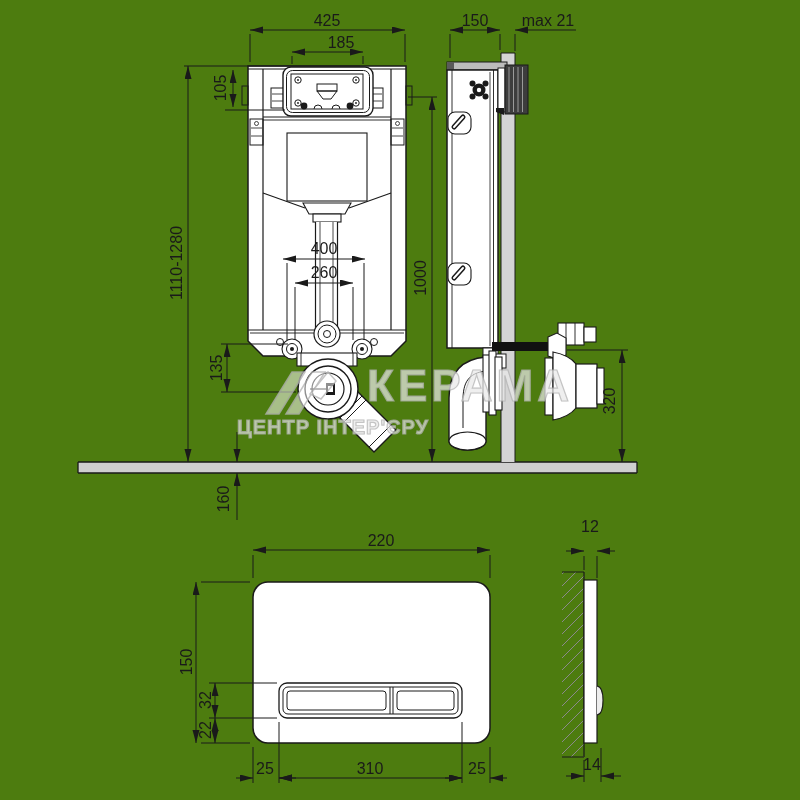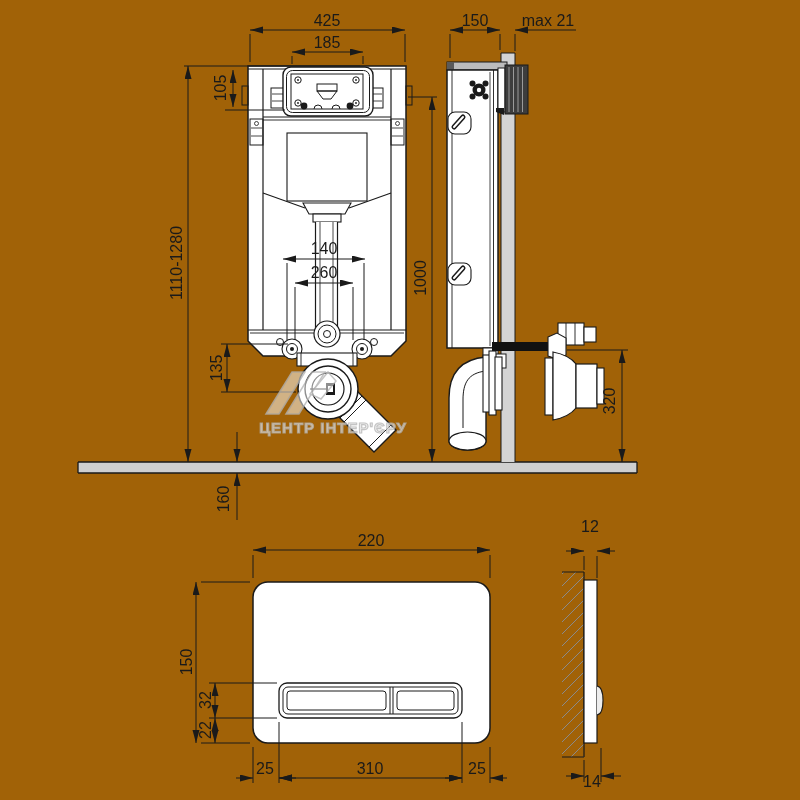--- a/index.html
+++ b/index.html
@@ -1,30 +1,30 @@
 <!DOCTYPE html>
 <html><head>
 <meta charset="utf-8">
 <style>
   html,body{margin:0;padding:0;background:#ffffff;}
-  #stage{position:relative;width:800px;height:800px;background:#a16207;overflow:hidden;
+  #stage{position:relative;width:800px;height:800px;background:#4d7c0f;overflow:hidden;
          font-family:"Liberation Sans",sans-serif;}
   svg{position:absolute;left:0;top:0;}
   .labels{position:absolute;inset:0;pointer-events:none;}
   .dim{position:absolute;font-size:16px;color:#1a1a1a;white-space:nowrap;
        transform:translate(-50%,-50%);line-height:1;}
   .dim.rot{transform:translate(-50%,-50%) rotate(-90deg);}
   .wm{position:absolute;inset:0;pointer-events:none;opacity:.85;}
   .wm-text{position:absolute;font-weight:bold;color:rgba(255,255,255,.62);
        -webkit-text-stroke:1.2px rgba(178,178,178,.85);
        text-shadow:0 0 1px rgba(170,170,170,.6);
        transform:translate(-50%,-50%);white-space:nowrap;line-height:1;}
   .wm-brand{font-size:44px;letter-spacing:4px;}
   .wm-house{font-size:36px;letter-spacing:3px;}
-  .wm-sub{font-size:15px;letter-spacing:1px;padding-left:32px;}
+  .wm-sub{font-size:20px;letter-spacing:1px;padding-left:32px;}
 </style>
 </head>
 <body>
 
 <div id="stage">
 
 <svg width="800" height="800" viewBox="0 0 800 800">
   <defs>
     <marker id="arw" markerUnits="userSpaceOnUse" markerWidth="14" markerHeight="8" refX="13" refY="3.5" orient="auto-start-reverse">
       <path d="M0,0 L13,3.5 L0,7 Z" fill="#1a1a1a"></path>
@@ -284,49 +284,50 @@
         <line x1="597" y1="556" x2="597" y2="578"></line>
     <line x1="566" y1="776" x2="584" y2="776" marker-end="url(#arw)"></line>
     <line x1="621" y1="776" x2="601" y2="776" marker-end="url(#arw)"></line>
     <line x1="584" y1="760" x2="584" y2="782"></line>
         <line x1="601" y1="748" x2="601" y2="782"></line>
   </g>
 </svg>
 
 <div class="labels">
   <span class="dim" style="left:327px;top:21px">425</span>
-  <span class="dim" style="left:327px;top:43px">185</span>
+  <span class="dim" style="left:341px;top:43px">185</span>
   <span class="dim rot" style="left:221px;top:88px">105</span>
   <span class="dim rot" style="left:177px;top:263px">1110-1280</span>
-  <span class="dim" style="left:324px;top:249px">140</span>
+  <span class="dim" style="left:324px;top:249px">400</span>
   <span class="dim" style="left:324px;top:273px">260</span>
   <span class="dim rot" style="left:217px;top:368px">135</span>
   <span class="dim rot" style="left:224px;top:499px">160</span>
 
   <span class="dim" style="left:475px;top:21px">150</span>
   <span class="dim" style="left:548px;top:21px">max 21</span>
   <span class="dim rot" style="left:421px;top:278px">1000</span>
   <span class="dim rot" style="left:610px;top:401px">320</span>
 
-  <span class="dim" style="left:371px;top:541px">220</span>
+  <span class="dim" style="left:381px;top:541px">220</span>
   <span class="dim rot" style="left:187px;top:662px">150</span>
   <span class="dim rot" style="left:206px;top:700px">32</span>
   <span class="dim rot" style="left:206px;top:730px">22</span>
   <span class="dim" style="left:265px;top:769px">25</span>
   <span class="dim" style="left:370px;top:769px">310</span>
   <span class="dim" style="left:477px;top:769px">25</span>
 
   <span class="dim" style="left:590px;top:527px">12</span>
-  <span class="dim" style="left:592px;top:782px">14</span>
+  <span class="dim" style="left:592px;top:765px">14</span>
 </div>
 
 <div class="wm">
   <svg width="800" height="800" viewBox="0 0 800 800">
     <g fill="rgba(255,255,255,0.6)" stroke="rgba(178,178,178,0.9)" stroke-width="1.5">
       <polygon points="266,414 292,372 305,372 279,414"></polygon>
       <polygon points="286,414 312,372 325,372 299,414"></polygon>
       <polygon points="310,394 328,372 336,381 321,399"></polygon>
     </g>
   </svg>
+  <div class="wm-text wm-brand" style="left:470px;top:386px">КЕРАМА</div>
   <div class="wm-text wm-sub" style="left:317px;top:427px">ЦЕНТР ІНТЕР'ЄРУ</div>
 </div>
 
 </div>
 
 </body></html>

